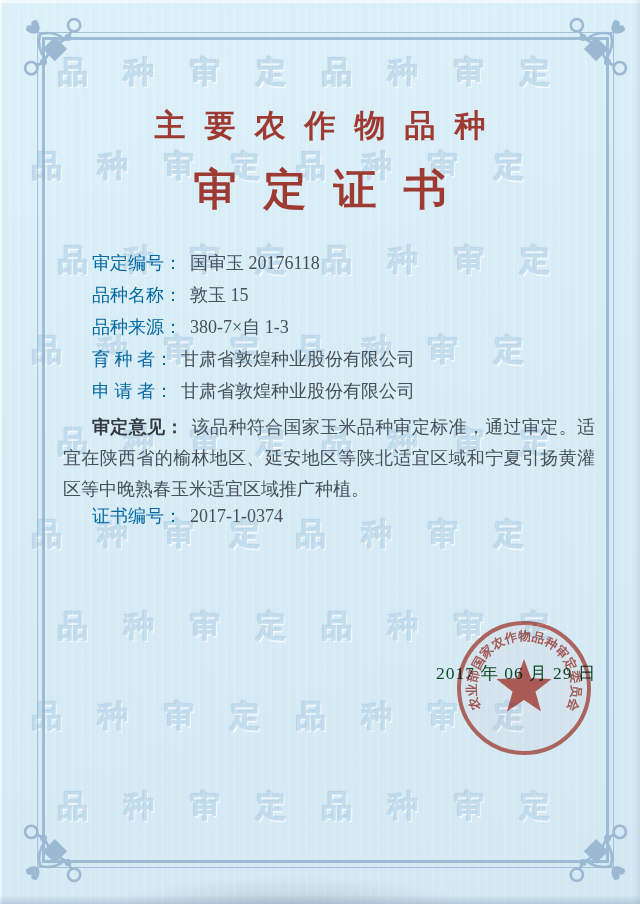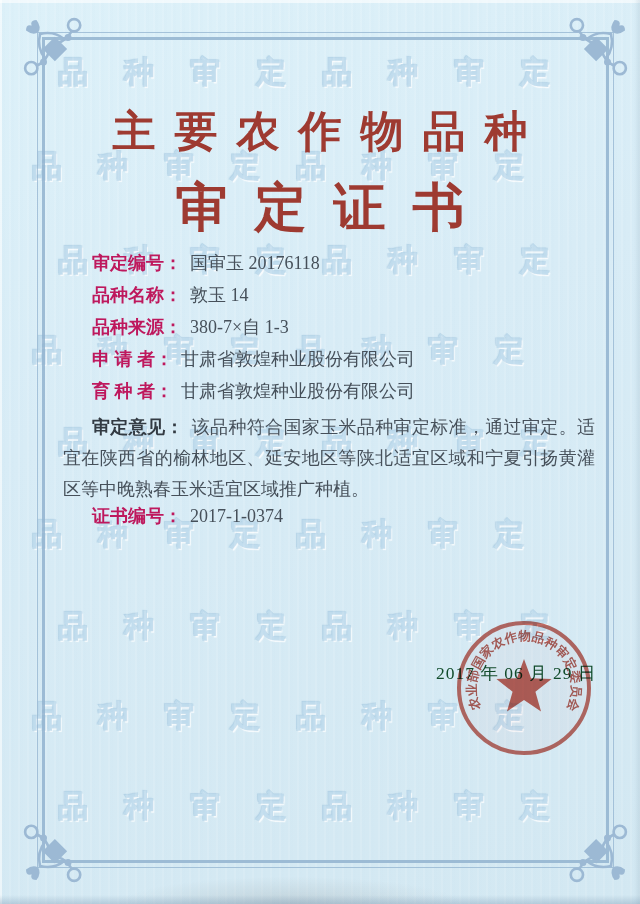--- a/index.html
+++ b/index.html
@@ -30,27 +30,27 @@
   .frame-inner{position:absolute;top:37px;left:42px;right:31px;bottom:41px;
     border:3px solid rgba(146,179,207,0.85);}
   .corner{position:absolute;width:70px;height:70px;}
   .c-tl{top:13px;left:19px;}
   .c-tr{top:13px;right:8px;transform:rotate(90deg);}
   .c-br{bottom:17px;right:8px;transform:rotate(180deg);}
   .c-bl{bottom:17px;left:19px;transform:rotate(270deg);}
   
   .title{position:absolute;top:108px;left:0;width:100%;text-align:center;
     color:#9e3a31;font-family:"DejaVu Sans","Liberation Sans",sans-serif;font-weight:bold;}
-  .t1{font-size:43px;line-height:1.1;letter-spacing:19px;text-indent:19px;}
-  .t2{font-size:52px;line-height:1.1;letter-spacing:27px;text-indent:27px;margin-top:24px;}
+  .t1{font-size:31px;line-height:1.1;letter-spacing:19px;text-indent:19px;}
+  .t2{font-size:43px;line-height:1.1;letter-spacing:27px;text-indent:27px;margin-top:24px;}
   
   .content{position:absolute;top:252px;left:63px;right:45px;
     font-size:18px;color:#46505a;}
   .field{margin:0 0 9px 29px;line-height:23px;}
-  .field .lbl{font-weight:bold;color:#be185d;}
+  .field .lbl{font-weight:normal;color:#0369a1;}
   .field .val{margin-left:8px;margin-top:12px;}
   .opinion{margin:5px 0 0 0;text-indent:29px;line-height:31px;text-align:justify;}
   .opinion .lbl{font-weight:bold;color:#333b43;margin-right:8px;}
   .footer-gap{margin-top:14px;}
   
   .seal{position:absolute;left:452px;top:616px;width:144px;height:144px;
     mix-blend-mode:multiply;opacity:0.95;}
   .seal-date{position:absolute;top:661px;left:436px;white-space:nowrap;
     font-size:17.5px;letter-spacing:1px;color:#14532d;mix-blend-mode:multiply;}
   
@@ -120,30 +120,30 @@
 <div class="title">
   <div class="t1">主要农作物品种</div>
   <div class="t2">审定证书</div>
 </div>
 
 <div class="content">
   <p class="field">
     <span class="lbl">审定编号：</span><span class="val">国审玉 20176118</span>
   </p>
   <p class="field">
-    <span class="lbl">品种名称：</span><span class="val">敦玉 14</span>
+    <span class="lbl">品种名称：</span><span class="val">敦玉 15</span>
   </p>
   <p class="field">
     <span class="lbl">品种来源：</span><span class="val">380-7×自 1-3</span>
   </p>
   <p class="field">
-    <span class="lbl">申 请 者：</span><span class="val">甘肃省敦煌种业股份有限公司</span>
+    <span class="lbl">育 种 者：</span><span class="val">甘肃省敦煌种业股份有限公司</span>
   </p>
   <p class="field">
-    <span class="lbl">育 种 者：</span><span class="val">甘肃省敦煌种业股份有限公司</span>
+    <span class="lbl">申 请 者：</span><span class="val">甘肃省敦煌种业股份有限公司</span>
   </p>
   <p class="opinion">
     <span class="lbl">审定意见：</span><span>该品种符合国家玉米品种审定标准，通过审定。适宜在陕西省的榆林地区、延安地区等陕北适宜区域和宁夏引扬黄灌区等中晚熟春玉米适宜区域推广种植。</span>
   </p>
   <p class="field">
     <span class="lbl">证书编号：</span><span class="val">2017-1-0374</span>
   </p>
 </div>
 
 <svg class="seal" viewBox="0 0 144 144">

